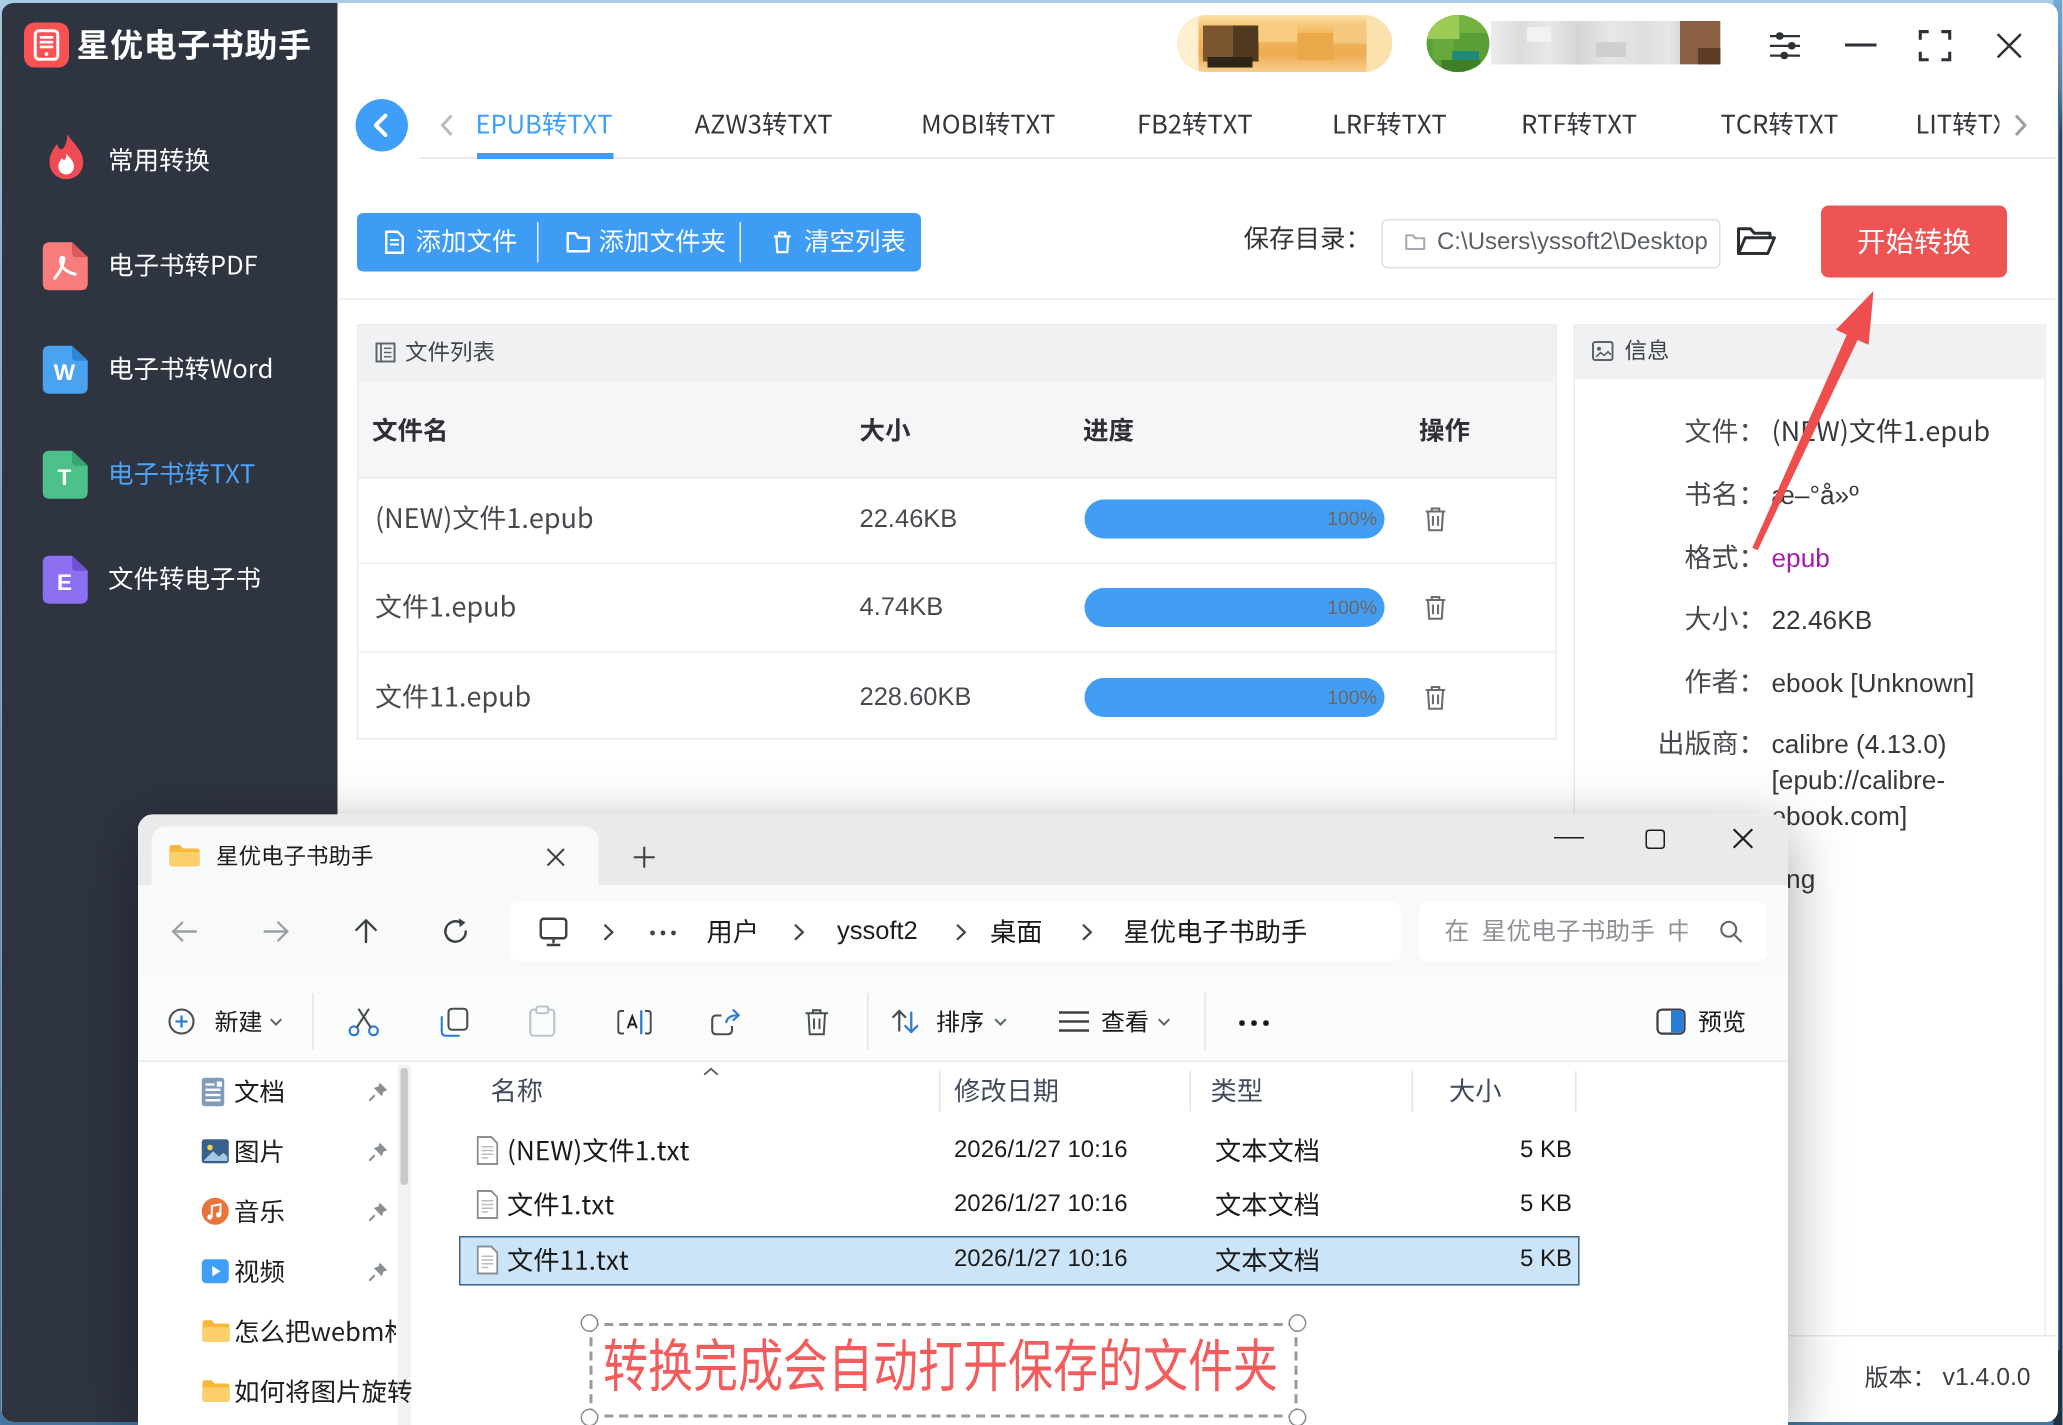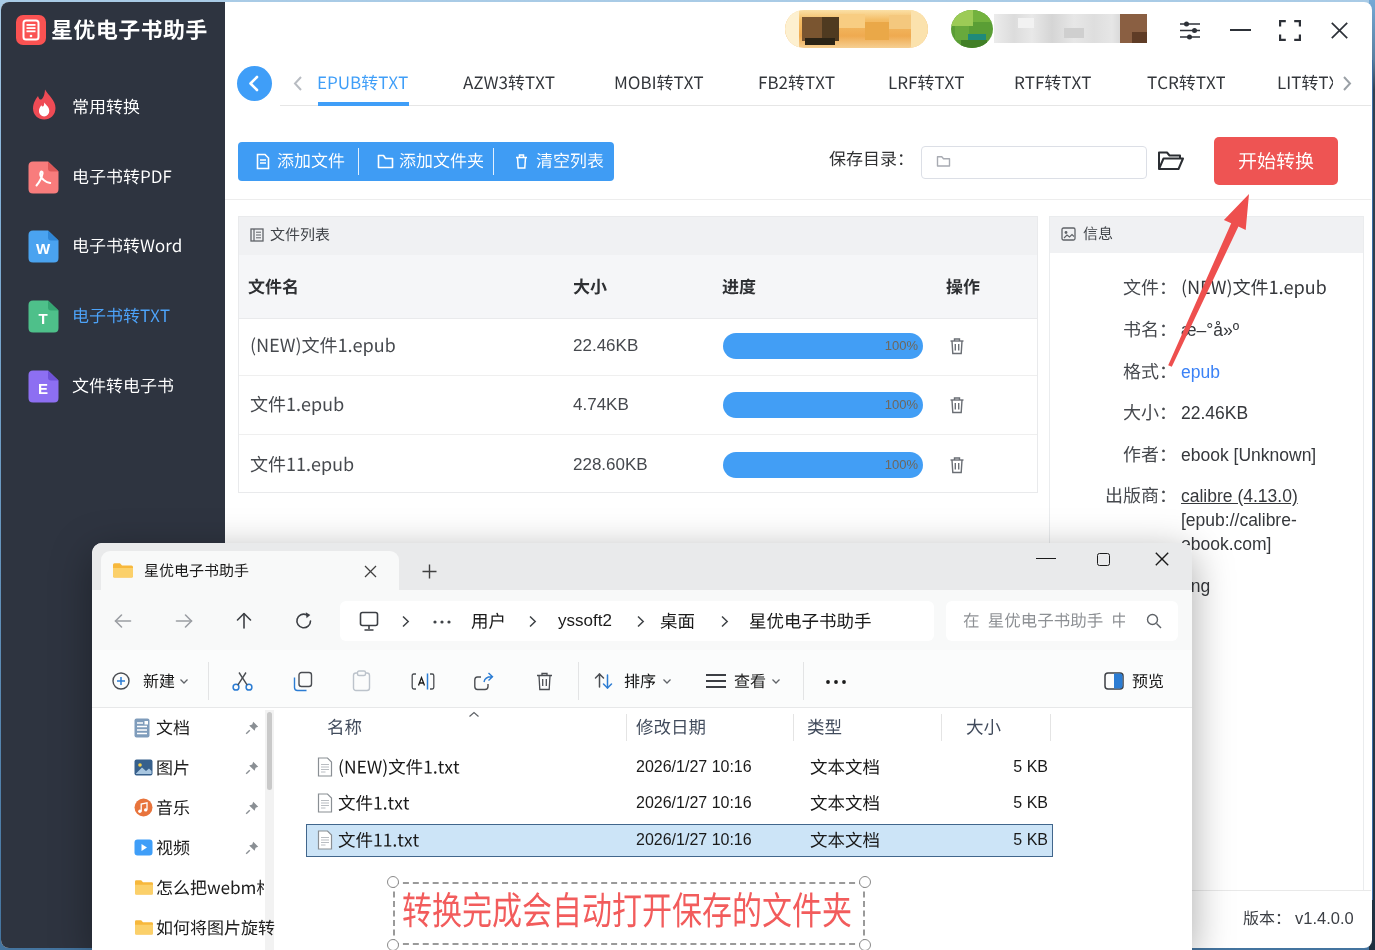--- a/index.html
+++ b/index.html
@@ -170,20 +170,21 @@
 <svg style="position:absolute;left:535.0px;top:148.0px;width:68.0px;height:22.9px;overflow:hidden;" viewBox="0 -17.0 68.0 22.9">
       <path fill="#fff" d="M7.0 -4.5H13.8V-3.6H7.0ZM5.4 -12.9H15.5V-12.0H5.4ZM5.8 -10.9H15.1V-10.0H5.8ZM4.8 -8.8H16.1V-7.8H4.8ZM7.0 -2.3H13.8V-1.3H7.0ZM6.1 -6.8H13.8V-5.8H7.3V1.3H6.1ZM13.5 -6.8H14.7V-0.1Q14.7 0.4 14.6 0.7Q14.4 1.0 14.1 1.1Q13.7 1.2 13.1 1.3Q12.5 1.3 11.6 1.3Q11.6 1.1 11.5 0.7Q11.4 0.4 11.2 0.2Q11.9 0.2 12.4 0.2Q13.0 0.2 13.2 0.2Q13.3 0.2 13.4 0.1Q13.5 0.1 13.5 -0.1ZM9.8 -14.3H11.0V-8.5H9.8ZM1.4 -13.1 2.1 -14.0Q2.6 -13.8 3.1 -13.5Q3.7 -13.2 4.1 -12.8Q4.6 -12.5 4.9 -12.3L4.1 -11.3Q3.8 -11.5 3.3 -11.9Q2.9 -12.2 2.4 -12.5Q1.9 -12.9 1.4 -13.1ZM0.6 -8.6 1.3 -9.5Q1.8 -9.3 2.4 -8.9Q2.9 -8.6 3.4 -8.3Q3.9 -8.0 4.2 -7.7L3.4 -6.7Q3.1 -7.0 2.6 -7.3Q2.2 -7.7 1.6 -8.0Q1.1 -8.3 0.6 -8.6ZM1.1 0.4Q1.5 -0.3 2.0 -1.2Q2.4 -2.2 2.9 -3.2Q3.4 -4.2 3.8 -5.2L4.8 -4.4Q4.4 -3.5 4.0 -2.5Q3.6 -1.6 3.1 -0.6Q2.7 0.3 2.3 1.1Z M24.8 -5.1H26.1V0.2H24.8ZM18.3 -12.2H32.7V-8.8H31.4V-11.0H19.6V-8.4H18.3ZM20.1 -5.8H31.0V-4.7H20.1ZM18.3 -0.4H32.8V0.8H18.3ZM26.6 -9.1 27.4 -10.0Q28.0 -9.7 28.7 -9.3Q29.5 -8.9 30.2 -8.5Q30.9 -8.1 31.5 -7.7Q32.2 -7.4 32.6 -7.1L31.8 -6.1Q31.3 -6.4 30.7 -6.8Q30.1 -7.1 29.4 -7.6Q28.7 -8.0 28.0 -8.4Q27.2 -8.8 26.6 -9.1ZM23.5 -10.0 24.4 -9.3Q23.7 -8.7 22.9 -8.0Q22.1 -7.4 21.1 -6.9Q20.2 -6.3 19.2 -5.9L18.4 -7.0Q20.0 -7.6 21.2 -8.4Q22.5 -9.2 23.5 -10.0ZM24.2 -14.0 25.5 -14.4Q25.8 -13.8 26.2 -13.1Q26.5 -12.4 26.7 -11.9L25.3 -11.5Q25.1 -12.0 24.8 -12.7Q24.5 -13.4 24.2 -14.0Z M35.0 -13.4H43.7V-12.1H35.0ZM38.0 -12.9 39.2 -12.6Q38.9 -11.1 38.4 -9.6Q37.9 -8.2 37.3 -6.9Q36.6 -5.7 35.9 -4.7Q35.8 -4.8 35.6 -5.0Q35.4 -5.1 35.2 -5.3Q35.0 -5.5 34.9 -5.5Q35.6 -6.4 36.2 -7.6Q36.8 -8.7 37.2 -10.1Q37.7 -11.4 38.0 -12.9ZM37.9 -9.6H42.2V-8.4H37.6ZM42.0 -9.6H42.2L42.4 -9.6L43.2 -9.4Q42.8 -6.4 41.8 -4.3Q40.8 -2.2 39.4 -0.8Q37.9 0.6 36.1 1.5Q36.0 1.3 35.9 1.1Q35.8 0.9 35.6 0.7Q35.5 0.5 35.3 0.4Q37.0 -0.3 38.4 -1.6Q39.7 -2.9 40.7 -4.8Q41.6 -6.8 42.0 -9.3ZM37.1 -5.1 37.8 -6.1Q38.3 -5.8 38.8 -5.4Q39.4 -5.0 39.9 -4.6Q40.4 -4.2 40.7 -3.9L39.9 -2.8Q39.6 -3.1 39.1 -3.5Q38.7 -4.0 38.1 -4.4Q37.6 -4.8 37.1 -5.1ZM44.9 -12.3H46.2V-2.8H44.9ZM48.4 -14.2H49.7V-0.3Q49.7 0.3 49.5 0.6Q49.4 0.9 49.0 1.1Q48.6 1.2 48.0 1.3Q47.4 1.3 46.4 1.3Q46.3 1.0 46.2 0.7Q46.1 0.3 45.9 0.1Q46.7 0.1 47.2 0.1Q47.8 0.1 48.0 0.1Q48.3 0.1 48.3 -0.0Q48.4 -0.1 48.4 -0.3Z M52.8 -12.8H66.3V-11.7H52.8ZM53.7 -10.2H65.6V-9.2H53.7ZM52.1 -7.6H66.9V-6.5H52.1ZM58.8 -14.3H60.1V-6.7H58.8ZM58.6 -7.4 59.6 -6.8Q59.0 -6.1 58.2 -5.4Q57.3 -4.7 56.4 -4.1Q55.4 -3.4 54.4 -2.9Q53.4 -2.4 52.5 -2.1Q52.4 -2.2 52.2 -2.4Q52.1 -2.6 51.9 -2.8Q51.8 -3.0 51.6 -3.1Q52.6 -3.4 53.5 -3.9Q54.5 -4.3 55.5 -4.9Q56.4 -5.4 57.2 -6.1Q58.0 -6.7 58.6 -7.4ZM60.4 -7.1Q61.0 -5.4 62.0 -4.1Q63.0 -2.7 64.3 -1.8Q65.7 -0.8 67.4 -0.3Q67.3 -0.2 67.1 0.0Q67.0 0.2 66.8 0.4Q66.7 0.6 66.6 0.8Q64.8 0.2 63.4 -0.9Q62.0 -1.9 61.0 -3.4Q59.9 -4.9 59.3 -6.8ZM65.4 -5.9 66.4 -5.1Q65.6 -4.4 64.6 -3.7Q63.5 -3.0 62.7 -2.5L61.8 -3.2Q62.4 -3.5 63.1 -4.0Q63.7 -4.5 64.3 -4.9Q64.9 -5.4 65.4 -5.9ZM55.3 1.3 55.2 0.2 55.8 -0.3 60.8 -1.8Q60.9 -1.5 60.9 -1.2Q61.0 -0.8 61.1 -0.6Q59.3 -0.1 58.2 0.3Q57.1 0.6 56.5 0.8Q56.0 1.0 55.7 1.1Q55.4 1.2 55.3 1.3ZM55.3 1.3Q55.3 1.2 55.2 1.0Q55.1 0.7 54.9 0.5Q54.8 0.3 54.7 0.2Q54.9 0.1 55.2 -0.2Q55.4 -0.4 55.4 -0.9V-4.6H56.7V0.2Q56.7 0.2 56.6 0.2Q56.4 0.3 56.2 0.4Q56.0 0.6 55.8 0.7Q55.6 0.9 55.4 1.1Q55.3 1.2 55.3 1.3Z"></path>
     </svg>
 <svg style="position:absolute;left:828.0px;top:146.0px;width:85.0px;height:22.9px;overflow:hidden;" viewBox="0 -17.0 85.0 22.9">
       <path fill="#303133" d="M10.2 -8.4H11.4V1.4H10.2ZM5.2 -5.9H16.2V-4.8H5.2ZM11.8 -5.5Q12.3 -4.5 13.1 -3.5Q13.9 -2.5 14.8 -1.7Q15.8 -0.9 16.7 -0.4Q16.5 -0.3 16.4 -0.1Q16.2 0.1 16.0 0.3Q15.9 0.5 15.8 0.6Q14.8 0.0 13.9 -0.9Q13.0 -1.8 12.2 -2.9Q11.4 -4.0 10.8 -5.1ZM9.9 -5.6 10.9 -5.2Q10.3 -4.0 9.5 -2.9Q8.6 -1.8 7.6 -0.9Q6.6 0.0 5.6 0.6Q5.5 0.4 5.3 0.3Q5.2 0.1 5.0 -0.1Q4.9 -0.3 4.7 -0.4Q5.7 -0.9 6.7 -1.7Q7.7 -2.5 8.5 -3.5Q9.3 -4.5 9.9 -5.6ZM7.7 -12.3V-9.2H14.0V-12.3ZM6.5 -13.5H15.3V-8.1H6.5ZM4.7 -14.2 5.9 -13.9Q5.3 -12.4 4.6 -11.0Q3.8 -9.6 2.9 -8.4Q2.0 -7.2 1.1 -6.2Q1.1 -6.4 0.9 -6.6Q0.8 -6.9 0.7 -7.1Q0.5 -7.3 0.4 -7.5Q1.2 -8.3 2.0 -9.4Q2.8 -10.5 3.5 -11.7Q4.2 -12.9 4.7 -14.2ZM2.9 -9.9 4.1 -11.1 4.2 -11.0V1.3H2.9Z M22.7 -4.5H33.3V-3.3H22.7ZM24.1 -8.9H31.1V-7.8H24.1ZM27.4 -5.9H28.7V-0.2Q28.7 0.4 28.6 0.7Q28.4 1.0 28.0 1.2Q27.6 1.3 26.8 1.3Q26.1 1.3 25.0 1.3Q25.0 1.1 24.9 0.7Q24.7 0.4 24.6 0.1Q25.2 0.1 25.7 0.2Q26.2 0.2 26.5 0.2Q26.9 0.2 27.1 0.1Q27.3 0.1 27.4 0.1Q27.4 -0.0 27.4 -0.2ZM30.8 -8.9H31.1L31.4 -9.0L32.2 -8.4Q31.7 -7.8 31.0 -7.2Q30.3 -6.6 29.6 -6.1Q28.8 -5.6 28.1 -5.2Q28.0 -5.4 27.8 -5.6Q27.6 -5.8 27.4 -5.9Q28.0 -6.3 28.7 -6.7Q29.3 -7.2 29.9 -7.7Q30.5 -8.2 30.8 -8.7ZM18.1 -12.1H33.0V-10.8H18.1ZM23.5 -14.3 24.9 -14.0Q24.3 -12.0 23.4 -10.1Q22.4 -8.2 21.2 -6.5Q19.9 -4.9 18.2 -3.7Q18.1 -3.8 18.0 -4.0Q17.9 -4.3 17.8 -4.5Q17.6 -4.7 17.5 -4.8Q18.7 -5.6 19.6 -6.7Q20.6 -7.8 21.3 -9.1Q22.1 -10.3 22.6 -11.6Q23.2 -13.0 23.5 -14.3ZM20.2 -7.3H21.5V1.3H20.2Z M37.6 -9.2H47.4V-8.0H37.6ZM37.6 -5.2H47.4V-4.0H37.6ZM37.6 -1.1H47.4V0.1H37.6ZM36.7 -13.2H48.2V1.3H46.9V-12.0H38.0V1.3H36.7Z M52.1 -7.8H67.0V-6.7H52.1ZM58.8 -7.3H60.1V-0.0Q60.1 0.5 60.0 0.8Q59.8 1.1 59.4 1.2Q59.0 1.3 58.4 1.4Q57.7 1.4 56.7 1.4Q56.6 1.1 56.5 0.8Q56.4 0.5 56.3 0.3Q56.8 0.3 57.2 0.3Q57.7 0.3 58.0 0.3Q58.4 0.3 58.5 0.3Q58.7 0.3 58.8 0.2Q58.8 0.1 58.8 -0.0ZM60.0 -6.5Q60.6 -5.1 61.6 -3.9Q62.7 -2.6 64.1 -1.8Q65.5 -0.9 67.2 -0.4Q67.1 -0.3 66.9 -0.1Q66.7 0.1 66.6 0.3Q66.5 0.5 66.4 0.7Q64.6 0.1 63.2 -0.9Q61.8 -1.8 60.7 -3.2Q59.6 -4.6 59.0 -6.2ZM64.8 -6.3 65.9 -5.5Q65.3 -5.0 64.6 -4.5Q64.0 -4.0 63.3 -3.5Q62.6 -3.1 62.1 -2.8L61.2 -3.5Q61.8 -3.8 62.4 -4.3Q63.1 -4.8 63.7 -5.3Q64.3 -5.8 64.8 -6.3ZM53.3 -5.4 54.1 -6.2Q54.7 -5.9 55.3 -5.5Q55.9 -5.1 56.4 -4.8Q56.9 -4.4 57.3 -4.0L56.4 -3.2Q56.1 -3.5 55.5 -3.9Q55.0 -4.3 54.4 -4.7Q53.8 -5.1 53.3 -5.4ZM52.2 -0.9Q53.0 -1.3 54.2 -1.7Q55.4 -2.2 56.7 -2.7Q58.0 -3.2 59.3 -3.8L59.5 -2.7Q58.4 -2.2 57.2 -1.7Q56.0 -1.1 54.9 -0.7Q53.8 -0.2 52.8 0.2ZM53.8 -10.6H64.0V-9.4H53.8ZM63.6 -13.3H63.7L64.0 -13.4L65.0 -13.3Q65.0 -12.4 64.9 -11.3Q64.9 -10.3 64.8 -9.2Q64.7 -8.1 64.6 -7.2L63.3 -7.2Q63.4 -8.0 63.4 -8.8Q63.5 -9.6 63.5 -10.4Q63.5 -11.2 63.6 -11.9Q63.6 -12.7 63.6 -13.2ZM53.3 -13.3H64.0V-12.1H53.3Z M72.2 -8.3Q71.7 -8.3 71.4 -8.6Q71.0 -9.0 71.0 -9.5Q71.0 -10.1 71.4 -10.5Q71.7 -10.8 72.2 -10.8Q72.8 -10.8 73.1 -10.5Q73.5 -10.1 73.5 -9.5Q73.5 -9.0 73.1 -8.6Q72.8 -8.3 72.2 -8.3ZM72.2 0.1Q71.7 0.1 71.4 -0.3Q71.0 -0.6 71.0 -1.2Q71.0 -1.8 71.4 -2.1Q71.7 -2.5 72.2 -2.5Q72.8 -2.5 73.1 -2.1Q73.5 -1.8 73.5 -1.2Q73.5 -0.6 73.1 -0.3Q72.8 0.1 72.2 0.1Z"></path>
     </svg>
 <div class="abs" style="left:920px;top:144px;width:224px;height:31px;background:#fff;border:1px solid #dcdfe6;border-radius:4px;"></div>
 <svg class="abs" style="left:935px;top:153px" width="15" height="13" viewBox="0 0 15 13">
       <path d="M1.5 2.5 V11 H13.5 V3.8 H7.5 L5.8 1.8 H1.5 Z" fill="none" stroke="#a8abb2" stroke-width="1.4" stroke-linejoin="round"></path>
     </svg>
+<div class="abs" style="left:957px;top:144px;width:180px;height:31px;overflow:hidden;font-size:16px;color:#5a5e66;line-height:31px;white-space:nowrap;">C:\Users\yssoft2\Desktop</div>
 <svg class="abs" style="left:1156px;top:147px" width="27" height="24" viewBox="0 0 27 24">
       <path d="M2 20 V3.5 H10 L12.5 6.5 H23 V9.5" fill="none" stroke="#2b2e33" stroke-width="2" stroke-linejoin="round"></path>
       <path d="M2 20 L6.5 9.5 H26 L21.5 20 Z" fill="none" stroke="#2b2e33" stroke-width="2" stroke-linejoin="round"></path>
     </svg>
 <div class="abs" style="left:1213px;top:135px;width:124px;height:48px;background:#ee5453;border-radius:5px;"></div>
 <svg style="position:absolute;left:1237.0px;top:146.7px;width:76.0px;height:25.6px;overflow:hidden;" viewBox="0 -19.0 76.0 25.6">
       <path fill="#fff" d="M1.7 -14.7H17.4V-13.4H1.7ZM1.0 -7.9H18.0V-6.6H1.0ZM12.3 -14.0H13.8V1.5H12.3ZM5.6 -14.0H7.0V-8.8Q7.0 -7.4 6.9 -6.0Q6.7 -4.6 6.2 -3.2Q5.7 -1.9 4.8 -0.7Q3.8 0.6 2.2 1.6Q2.0 1.4 1.8 1.2Q1.6 1.0 1.4 0.8Q1.2 0.6 1.0 0.5Q2.6 -0.4 3.5 -1.5Q4.4 -2.6 4.8 -3.8Q5.3 -5.0 5.4 -6.3Q5.6 -7.5 5.6 -8.8Z M28.7 -0.6H35.5V0.7H28.7ZM27.8 -6.2H36.2V1.5H34.8V-4.9H29.1V1.5H27.8ZM33.1 -12.7 34.2 -13.2Q34.8 -12.4 35.5 -11.4Q36.1 -10.5 36.6 -9.5Q37.1 -8.6 37.4 -7.9L36.2 -7.2Q35.9 -8.0 35.4 -8.9Q34.9 -9.9 34.3 -10.9Q33.7 -11.8 33.1 -12.7ZM27.2 -7.7Q27.1 -7.9 27.0 -8.1Q27.0 -8.4 26.9 -8.7Q26.8 -8.9 26.7 -9.1Q26.9 -9.2 27.2 -9.5Q27.5 -9.8 27.9 -10.3Q28.1 -10.6 28.4 -11.2Q28.8 -11.7 29.2 -12.5Q29.7 -13.3 30.1 -14.2Q30.6 -15.1 30.9 -16.0L32.4 -15.6Q31.8 -14.3 31.1 -13.0Q30.4 -11.7 29.7 -10.6Q28.9 -9.5 28.2 -8.5V-8.5Q28.2 -8.5 28.0 -8.4Q27.9 -8.4 27.7 -8.2Q27.5 -8.1 27.3 -8.0Q27.2 -7.9 27.2 -7.7ZM27.2 -7.7 27.1 -8.9 28.0 -9.4 36.1 -9.9Q36.1 -9.6 36.2 -9.2Q36.3 -8.9 36.3 -8.6Q34.0 -8.5 32.5 -8.3Q30.9 -8.2 29.9 -8.1Q28.9 -8.0 28.4 -8.0Q27.9 -7.9 27.6 -7.9Q27.3 -7.8 27.2 -7.7ZM20.2 -5.5Q20.5 -6.5 20.9 -7.8Q21.2 -9.0 21.5 -10.4Q21.8 -11.9 22.0 -13.3Q22.2 -14.7 22.4 -15.9L23.7 -15.8Q23.6 -14.5 23.3 -13.1Q23.0 -11.6 22.7 -10.2Q22.4 -8.8 22.1 -7.4Q21.8 -6.1 21.5 -5.1ZM19.8 -12.1H25.5V-10.7H19.8ZM25.1 -12.1H25.3L25.6 -12.1L26.4 -12.0Q26.1 -8.3 25.4 -5.7Q24.7 -3.0 23.5 -1.3Q22.3 0.4 20.6 1.5Q20.5 1.2 20.2 0.9Q20.0 0.5 19.8 0.4Q21.3 -0.5 22.4 -2.1Q23.5 -3.7 24.2 -6.1Q24.9 -8.5 25.1 -11.8ZM20.2 -5.5 21.0 -6.6Q21.8 -6.0 22.7 -5.4Q23.5 -4.8 24.3 -4.1Q25.1 -3.4 25.7 -2.8Q26.4 -2.1 26.8 -1.5L25.9 -0.4Q25.5 -1.0 24.9 -1.6Q24.2 -2.3 23.5 -3.0Q22.7 -3.7 21.9 -4.4Q21.0 -5.0 20.2 -5.5Z M38.9 -13.7H45.9V-12.4H38.9ZM42.6 -10.8H44.0V1.4H42.6ZM38.8 -3.2Q39.7 -3.3 41.0 -3.5Q42.2 -3.7 43.7 -4.0Q45.1 -4.2 46.5 -4.5L46.6 -3.2Q44.6 -2.9 42.6 -2.5Q40.6 -2.1 39.1 -1.8ZM39.5 -6.3Q39.5 -6.4 39.4 -6.7Q39.4 -6.9 39.3 -7.1Q39.2 -7.4 39.1 -7.6Q39.3 -7.6 39.6 -8.0Q39.8 -8.5 40.0 -9.1Q40.2 -9.4 40.4 -10.1Q40.7 -10.8 40.9 -11.7Q41.2 -12.7 41.5 -13.8Q41.8 -14.9 41.9 -16.0L43.3 -15.7Q43.0 -14.1 42.5 -12.6Q42.0 -11.0 41.5 -9.6Q40.9 -8.2 40.4 -7.1V-7.1Q40.4 -7.1 40.3 -7.0Q40.1 -6.9 40.0 -6.8Q39.8 -6.7 39.7 -6.5Q39.5 -6.4 39.5 -6.3ZM39.5 -6.3V-7.5L40.3 -7.9H45.9V-6.6H40.9Q40.4 -6.6 40.0 -6.5Q39.7 -6.4 39.5 -6.3ZM48.7 -6.6H54.4V-5.3H48.7ZM54.0 -6.6H54.3L54.5 -6.7L55.5 -6.2Q55.0 -5.4 54.3 -4.5Q53.7 -3.6 52.9 -2.6Q52.2 -1.7 51.6 -0.9L50.3 -1.4Q51.0 -2.2 51.7 -3.2Q52.4 -4.1 53.0 -5.0Q53.6 -5.9 54.0 -6.5ZM48.1 -2.5 49.0 -3.4Q50.0 -2.8 51.0 -2.2Q52.0 -1.5 52.9 -0.8Q53.8 -0.1 54.3 0.4L53.4 1.5Q52.8 1.0 52.0 0.3Q51.1 -0.5 50.1 -1.2Q49.1 -1.9 48.1 -2.5ZM50.8 -16.0 52.2 -15.8Q51.9 -14.5 51.5 -13.1Q51.2 -11.7 50.8 -10.2Q50.4 -8.8 50.0 -7.5Q49.6 -6.2 49.3 -5.3H47.7Q48.1 -6.3 48.5 -7.6Q48.9 -8.9 49.4 -10.4Q49.8 -11.8 50.2 -13.3Q50.5 -14.7 50.8 -16.0ZM46.8 -13.7H55.5V-12.4H46.8ZM46.1 -10.2H56.2V-8.8H46.1Z M57.7 -5.9Q58.8 -6.1 60.3 -6.6Q61.8 -7.1 63.3 -7.6L63.5 -6.3Q62.1 -5.8 60.7 -5.3Q59.2 -4.8 58.1 -4.5ZM57.9 -12.1H63.3V-10.8H57.9ZM60.1 -15.9H61.5V-0.2Q61.5 0.3 61.4 0.7Q61.2 1.0 60.9 1.2Q60.6 1.4 60.0 1.4Q59.5 1.5 58.7 1.5Q58.6 1.2 58.5 0.8Q58.4 0.4 58.2 0.1Q58.8 0.1 59.2 0.1Q59.7 0.1 59.8 0.1Q60.1 0.1 60.1 -0.2ZM66.7 -14.3H72.1V-13.1H66.7ZM67.2 -16.0 68.7 -15.7Q68.0 -14.3 66.9 -12.7Q65.9 -11.2 64.4 -9.9Q64.3 -10.0 64.1 -10.2Q63.9 -10.4 63.7 -10.6Q63.6 -10.8 63.4 -10.9Q64.3 -11.6 65.1 -12.5Q65.8 -13.4 66.3 -14.3Q66.9 -15.2 67.2 -16.0ZM71.7 -14.3H72.0L72.3 -14.4L73.2 -13.7Q72.8 -13.1 72.3 -12.4Q71.8 -11.8 71.3 -11.2Q70.7 -10.6 70.2 -10.1Q70.0 -10.3 69.7 -10.5Q69.4 -10.6 69.2 -10.8Q69.7 -11.2 70.2 -11.8Q70.6 -12.3 71.0 -12.9Q71.5 -13.5 71.7 -14.0ZM63.3 -5.5H75.0V-4.3H63.3ZM64.7 -11.2H73.7V-5.0H72.3V-10.0H66.1V-5.0H64.7ZM69.8 -4.7Q70.3 -3.6 71.2 -2.6Q72.0 -1.6 73.1 -0.9Q74.2 -0.1 75.4 0.3Q75.2 0.5 74.9 0.9Q74.6 1.2 74.5 1.5Q73.2 0.9 72.1 0.1Q71.0 -0.8 70.1 -1.9Q69.2 -3.1 68.6 -4.4ZM68.6 -10.3H70.0V-8.0Q70.0 -7.2 69.9 -6.2Q69.8 -5.3 69.4 -4.3Q69.0 -3.3 68.3 -2.3Q67.6 -1.3 66.3 -0.3Q65.1 0.7 63.3 1.5Q63.1 1.3 62.8 1.0Q62.5 0.7 62.3 0.5Q64.1 -0.3 65.3 -1.1Q66.4 -2.0 67.1 -2.9Q67.8 -3.8 68.1 -4.7Q68.4 -5.6 68.5 -6.5Q68.6 -7.3 68.6 -8.0Z"></path>
     </svg>
 <div class="abs" style="left:224px;top:197px;width:1146px;height:1px;background:#ededed;"></div>
 <div class="abs" style="left:237px;top:214px;width:800px;height:277px;border:1px solid #e9eaec;box-sizing:border-box;background:#fff;"></div>
@@ -283,24 +284,24 @@
 <svg style="position:absolute;left:1122.0px;top:441.4px;width:54.0px;height:24.3px;overflow:hidden;" viewBox="0 -18.0 54.0 24.3">
       <path fill="#46494e" d="M8.8 -12.1H17.3V-10.8H8.1ZM11.0 -8.2H16.9V-7.0H11.0ZM11.0 -4.2H17.1V-3.0H11.0ZM10.3 -11.7H11.7V1.4H10.3ZM9.5 -14.9 10.8 -14.6Q10.3 -13.1 9.6 -11.8Q8.9 -10.4 8.1 -9.2Q7.4 -8.0 6.5 -7.0Q6.4 -7.2 6.2 -7.3Q6.0 -7.5 5.8 -7.7Q5.6 -7.9 5.5 -8.0Q6.3 -8.8 7.0 -9.9Q7.8 -11.0 8.4 -12.3Q9.0 -13.6 9.5 -14.9ZM5.1 -15.1 6.4 -14.7Q5.8 -13.1 5.1 -11.6Q4.3 -10.1 3.3 -8.8Q2.4 -7.5 1.4 -6.5Q1.4 -6.7 1.2 -6.9Q1.1 -7.2 0.9 -7.5Q0.8 -7.7 0.6 -7.9Q1.5 -8.8 2.4 -9.9Q3.2 -11.0 3.9 -12.4Q4.6 -13.7 5.1 -15.1ZM3.2 -10.4 4.6 -11.8 4.6 -11.7V1.4H3.2Z M19.0 -9.3H35.0V-8.1H19.0ZM20.6 -12.9H31.0V-11.7H20.6ZM23.5 -3.3H32.0V-2.2H23.5ZM23.5 -0.3H32.0V0.9H23.5ZM25.2 -15.1H26.5V-8.7H25.2ZM33.1 -14.5 34.2 -13.9Q32.4 -11.5 30.1 -9.6Q27.7 -7.6 25.0 -6.0Q22.3 -4.5 19.4 -3.4Q19.4 -3.6 19.2 -3.8Q19.0 -4.0 18.9 -4.2Q18.7 -4.4 18.6 -4.5Q21.5 -5.5 24.2 -7.0Q26.9 -8.5 29.1 -10.4Q31.4 -12.3 33.1 -14.5ZM22.7 -6.2H32.8V1.4H31.4V-5.1H24.1V1.4H22.7Z M40.5 -8.7Q40.0 -8.7 39.5 -9.1Q39.1 -9.5 39.1 -10.1Q39.1 -10.7 39.5 -11.1Q40.0 -11.4 40.5 -11.4Q41.0 -11.4 41.5 -11.1Q41.9 -10.7 41.9 -10.1Q41.9 -9.5 41.5 -9.1Q41.0 -8.7 40.5 -8.7ZM40.5 0.1Q40.0 0.1 39.5 -0.3Q39.1 -0.7 39.1 -1.3Q39.1 -1.9 39.5 -2.3Q40.0 -2.6 40.5 -2.6Q41.0 -2.6 41.5 -2.3Q41.9 -1.9 41.9 -1.3Q41.9 -0.7 41.5 -0.3Q41.0 0.1 40.5 0.1Z"></path>
     </svg>
 <svg style="position:absolute;left:1104.0px;top:482.4px;width:72.0px;height:24.3px;overflow:hidden;" viewBox="0 -18.0 72.0 24.3">
       <path fill="#46494e" d="M8.2 -15.1H9.7V-0.3H8.2ZM14.6 -6.1H16.1V1.4H14.6ZM2.7 -13.5H4.1V-8.6H13.9V-13.5H15.4V-7.3H2.7ZM1.9 -6.1H3.4V-1.0H15.4V0.4H1.9Z M20.4 -10.1H25.9V-8.9H20.4ZM27.4 -9.9H33.9V-8.6H27.4ZM23.1 -15.2H24.3V-9.4H23.1ZM20.5 -6.3H24.8V1.4H23.6V-5.1H20.5ZM19.9 -14.8H21.1V-7.6Q21.1 -6.4 21.1 -5.2Q21.0 -4.0 20.9 -2.8Q20.7 -1.6 20.4 -0.5Q20.1 0.6 19.5 1.5Q19.4 1.4 19.2 1.2Q19.1 1.1 18.9 0.9Q18.7 0.8 18.5 0.7Q19.0 -0.2 19.3 -1.2Q19.5 -2.2 19.7 -3.3Q19.8 -4.4 19.8 -5.5Q19.9 -6.6 19.9 -7.6ZM33.5 -9.9H33.7L34.0 -9.9L34.8 -9.7Q34.4 -6.8 33.4 -4.6Q32.5 -2.4 31.1 -0.9Q29.8 0.6 28.1 1.5Q28.0 1.3 27.8 1.1Q27.7 0.9 27.6 0.7Q27.4 0.5 27.3 0.4Q28.8 -0.3 30.1 -1.7Q31.4 -3.1 32.3 -5.1Q33.1 -7.1 33.5 -9.6ZM29.3 -9.1Q29.8 -6.9 30.6 -5.0Q31.3 -3.2 32.5 -1.8Q33.7 -0.4 35.3 0.4Q35.2 0.5 35.0 0.7Q34.8 0.9 34.7 1.1Q34.5 1.3 34.4 1.5Q32.7 0.6 31.5 -0.9Q30.3 -2.5 29.6 -4.5Q28.8 -6.5 28.3 -8.8ZM34.2 -15.0 35.1 -13.8Q34.0 -13.6 32.6 -13.4Q31.3 -13.1 29.8 -13.0Q28.4 -12.8 27.1 -12.8Q27.0 -13.0 26.9 -13.3Q26.8 -13.7 26.7 -13.9Q28.0 -14.0 29.4 -14.2Q30.8 -14.3 32.1 -14.5Q33.3 -14.7 34.2 -15.0ZM26.7 -13.9H28.0V-7.7Q28.0 -6.6 27.9 -5.3Q27.9 -4.1 27.7 -2.9Q27.5 -1.7 27.2 -0.6Q26.8 0.6 26.2 1.5Q26.1 1.4 25.9 1.3Q25.7 1.1 25.5 1.0Q25.3 0.8 25.2 0.8Q25.7 -0.1 26.0 -1.2Q26.3 -2.2 26.4 -3.4Q26.6 -4.5 26.7 -5.6Q26.7 -6.7 26.7 -7.7Z M38.1 -9.4H51.4V-8.3H39.4V1.4H38.1ZM50.7 -9.4H51.9V-0.1Q51.9 0.5 51.8 0.7Q51.6 1.0 51.2 1.2Q50.8 1.3 50.1 1.3Q49.4 1.3 48.2 1.3Q48.2 1.1 48.1 0.8Q48.0 0.5 47.8 0.3Q48.4 0.3 48.9 0.3Q49.4 0.3 49.8 0.3Q50.1 0.3 50.3 0.3Q50.5 0.3 50.6 0.2Q50.7 0.1 50.7 -0.1ZM42.3 -5.0H48.3V-0.9H42.3V-1.9H47.1V-4.0H42.3ZM41.7 -5.0H42.8V-0.0H41.7ZM37.1 -13.2H52.9V-12.0H37.1ZM40.9 -11.6 42.1 -12.0Q42.4 -11.5 42.8 -10.9Q43.1 -10.4 43.3 -10.0L42.0 -9.5Q41.9 -9.9 41.5 -10.5Q41.2 -11.1 40.9 -11.6ZM47.9 -11.9 49.3 -11.5Q48.9 -10.8 48.4 -10.1Q47.9 -9.3 47.4 -8.8L46.3 -9.1Q46.6 -9.5 46.9 -10.0Q47.2 -10.5 47.4 -11.0Q47.7 -11.5 47.9 -11.9ZM43.9 -14.8 45.2 -15.2Q45.5 -14.6 45.8 -14.0Q46.1 -13.3 46.2 -12.9L44.9 -12.5Q44.7 -12.9 44.5 -13.6Q44.2 -14.3 43.9 -14.8ZM46.1 -7.3 46.9 -8.1Q47.4 -7.7 48.1 -7.2Q48.8 -6.7 49.4 -6.3Q50.0 -5.8 50.4 -5.4L49.6 -4.5Q49.2 -4.9 48.6 -5.4Q48.0 -5.8 47.3 -6.4Q46.7 -6.9 46.1 -7.3ZM43.1 -8.0 44.1 -7.5Q43.6 -7.0 43.0 -6.4Q42.4 -5.8 41.8 -5.3Q41.2 -4.8 40.6 -4.4Q40.5 -4.5 40.4 -4.7Q40.3 -4.9 40.2 -5.1Q40.1 -5.4 40.0 -5.5Q40.8 -6.0 41.6 -6.6Q42.5 -7.3 43.1 -8.0Z M58.5 -8.7Q58.0 -8.7 57.5 -9.1Q57.1 -9.5 57.1 -10.1Q57.1 -10.7 57.5 -11.1Q58.0 -11.4 58.5 -11.4Q59.0 -11.4 59.5 -11.1Q59.9 -10.7 59.9 -10.1Q59.9 -9.5 59.5 -9.1Q59.0 -8.7 58.5 -8.7ZM58.5 0.1Q58.0 0.1 57.5 -0.3Q57.1 -0.7 57.1 -1.3Q57.1 -1.9 57.5 -2.3Q58.0 -2.6 58.5 -2.6Q59.0 -2.6 59.5 -2.3Q59.9 -1.9 59.9 -1.3Q59.9 -0.7 59.5 -0.3Q59.0 0.1 58.5 0.1Z"></path>
     </svg>
 <svg style="position:absolute;left:1180.0px;top:274.4px;width:145.8px;height:24.3px;overflow:hidden;" viewBox="0 -18.0 145.8 24.3">
       <path fill="#36383c" d="M4.3 3.5Q3.1 1.5 2.4 -0.7Q1.7 -2.9 1.7 -5.6Q1.7 -8.2 2.4 -10.5Q3.1 -12.7 4.3 -14.7L5.3 -14.3Q4.2 -12.3 3.6 -10.1Q3.0 -7.9 3.0 -5.6Q3.0 -3.3 3.6 -1.1Q4.2 1.1 5.3 3.1Z M7.9 0.0V-13.2H9.6L14.4 -4.9L15.8 -2.2H15.9Q15.8 -3.2 15.8 -4.2Q15.7 -5.3 15.7 -6.3V-13.2H17.3V0.0H15.6L10.8 -8.3L9.3 -11.0H9.3Q9.3 -10.0 9.4 -9.0Q9.5 -8.0 9.5 -6.9V0.0Z M20.9 0.0V-13.2H28.5V-11.8H22.6V-7.7H27.6V-6.2H22.6V-1.4H28.7V0.0Z M33.0 0.0 30.2 -13.2H31.9L33.3 -6.0Q33.5 -5.0 33.7 -3.9Q33.9 -2.8 34.1 -1.7H34.1Q34.4 -2.8 34.6 -3.9Q34.8 -5.0 35.1 -6.0L36.9 -13.2H38.4L40.2 -6.0Q40.5 -5.0 40.7 -3.9Q41.0 -2.8 41.2 -1.7H41.3Q41.5 -2.8 41.7 -3.9Q41.8 -5.0 42.0 -6.0L43.4 -13.2H45.0L42.3 0.0H40.3L38.3 -8.0Q38.1 -8.7 38.0 -9.5Q37.8 -10.2 37.6 -11.0H37.6Q37.4 -10.2 37.2 -9.5Q37.1 -8.7 36.9 -8.0L34.9 0.0Z M47.3 3.5 46.3 3.1Q47.4 1.1 48.0 -1.1Q48.6 -3.3 48.6 -5.6Q48.6 -7.9 48.0 -10.1Q47.4 -12.3 46.3 -14.3L47.3 -14.7Q48.5 -12.7 49.2 -10.5Q49.9 -8.2 49.9 -5.6Q49.9 -2.9 49.2 -0.7Q48.5 1.5 47.3 3.5Z M64.6 -11.3 66.0 -10.9Q64.9 -7.7 63.1 -5.3Q61.3 -2.9 58.8 -1.3Q56.4 0.3 53.1 1.4Q53.0 1.2 52.9 1.0Q52.7 0.8 52.5 0.5Q52.4 0.3 52.2 0.1Q55.5 -0.8 57.9 -2.3Q60.3 -3.8 61.9 -6.0Q63.6 -8.3 64.6 -11.3ZM56.4 -11.3Q57.5 -8.5 59.2 -6.2Q61.0 -3.9 63.4 -2.3Q65.9 -0.7 69.0 0.1Q68.9 0.2 68.7 0.4Q68.5 0.7 68.3 0.9Q68.2 1.1 68.1 1.3Q64.8 0.4 62.4 -1.3Q59.9 -3.0 58.1 -5.4Q56.4 -7.8 55.2 -10.9ZM52.5 -11.9H68.8V-10.6H52.5ZM59.2 -14.8 60.6 -15.2Q61.0 -14.6 61.4 -13.8Q61.8 -13.0 62.0 -12.5L60.5 -12.0Q60.4 -12.5 60.0 -13.4Q59.6 -14.2 59.2 -14.8Z M80.5 -14.9H81.8V1.4H80.5ZM77.4 -14.2 78.7 -14.0Q78.4 -12.7 78.1 -11.5Q77.7 -10.3 77.3 -9.2Q76.8 -8.2 76.3 -7.4Q76.2 -7.5 76.0 -7.6Q75.8 -7.7 75.5 -7.8Q75.3 -8.0 75.1 -8.0Q75.7 -8.8 76.1 -9.8Q76.5 -10.8 76.8 -11.9Q77.2 -13.0 77.4 -14.2ZM77.5 -11.4H85.9V-10.1H77.2ZM75.3 -6.1H86.7V-4.8H75.3ZM74.4 -15.1 75.7 -14.7Q75.1 -13.1 74.4 -11.7Q73.6 -10.2 72.8 -8.9Q71.9 -7.6 70.9 -6.5Q70.9 -6.7 70.7 -6.9Q70.6 -7.2 70.4 -7.5Q70.3 -7.7 70.2 -7.9Q71.0 -8.8 71.8 -9.9Q72.6 -11.1 73.3 -12.4Q73.9 -13.7 74.4 -15.1ZM72.6 -10.4 73.9 -11.7 73.9 -11.7V1.4H72.6Z M89.2 0.0V-1.4H92.1V-11.2H89.8V-12.3Q90.6 -12.4 91.3 -12.7Q92.0 -12.9 92.5 -13.2H93.8V-1.4H96.4V0.0Z M100.1 0.2Q99.6 0.2 99.2 -0.1Q98.9 -0.5 98.9 -1.0Q98.9 -1.6 99.2 -1.9Q99.6 -2.3 100.1 -2.3Q100.6 -2.3 100.9 -1.9Q101.3 -1.6 101.3 -1.0Q101.3 -0.5 100.9 -0.1Q100.6 0.2 100.1 0.2Z M108.2 0.2Q106.9 0.2 105.8 -0.4Q104.8 -1.0 104.1 -2.1Q103.5 -3.3 103.5 -4.9Q103.5 -6.1 103.9 -7.0Q104.2 -8.0 104.9 -8.6Q105.5 -9.3 106.3 -9.7Q107.1 -10.0 107.9 -10.0Q109.1 -10.0 110.0 -9.5Q110.9 -8.9 111.3 -7.9Q111.8 -6.8 111.8 -5.4Q111.8 -5.2 111.8 -4.9Q111.8 -4.7 111.7 -4.5H105.1Q105.2 -3.5 105.6 -2.7Q106.0 -1.9 106.7 -1.5Q107.4 -1.1 108.4 -1.1Q109.1 -1.1 109.7 -1.3Q110.3 -1.5 110.8 -1.9L111.4 -0.8Q110.8 -0.3 110.0 -0.1Q109.2 0.2 108.2 0.2ZM105.1 -5.7H110.4Q110.4 -7.1 109.7 -7.9Q109.1 -8.7 107.9 -8.7Q107.2 -8.7 106.6 -8.4Q106.0 -8.0 105.6 -7.3Q105.2 -6.7 105.1 -5.7Z M114.2 4.1V-9.8H115.6L115.7 -8.6H115.8Q116.4 -9.2 117.2 -9.6Q118.0 -10.0 118.9 -10.0Q120.1 -10.0 121.0 -9.4Q121.9 -8.8 122.3 -7.7Q122.8 -6.6 122.8 -5.0Q122.8 -3.4 122.2 -2.2Q121.6 -1.0 120.6 -0.4Q119.6 0.2 118.5 0.2Q117.9 0.2 117.2 -0.1Q116.5 -0.4 115.8 -0.9L115.9 0.8V4.1ZM118.2 -1.1Q119.1 -1.1 119.7 -1.6Q120.3 -2.1 120.7 -2.9Q121.1 -3.8 121.1 -5.0Q121.1 -6.1 120.8 -6.9Q120.5 -7.7 120.0 -8.2Q119.4 -8.6 118.5 -8.6Q117.9 -8.6 117.2 -8.3Q116.6 -8.0 115.9 -7.3V-2.2Q116.5 -1.6 117.1 -1.4Q117.8 -1.1 118.2 -1.1Z M128.2 0.2Q126.7 0.2 126.0 -0.7Q125.2 -1.7 125.2 -3.6V-9.8H126.9V-3.8Q126.9 -2.4 127.3 -1.8Q127.7 -1.2 128.7 -1.2Q129.5 -1.2 130.1 -1.6Q130.7 -2.0 131.4 -2.8V-9.8H133.0V0.0H131.6L131.5 -1.5H131.5Q130.8 -0.7 130.0 -0.2Q129.2 0.2 128.2 0.2Z M140.6 0.2Q139.9 0.2 139.2 -0.1Q138.5 -0.4 137.8 -1.0H137.8L137.6 0.0H136.3V-14.3H137.9V-10.4L137.9 -8.6Q138.5 -9.2 139.3 -9.6Q140.1 -10.0 140.9 -10.0Q142.2 -10.0 143.1 -9.4Q144.0 -8.8 144.4 -7.7Q144.8 -6.6 144.8 -5.0Q144.8 -3.4 144.2 -2.2Q143.6 -1.0 142.7 -0.4Q141.7 0.2 140.6 0.2ZM140.3 -1.1Q141.1 -1.1 141.8 -1.6Q142.4 -2.1 142.8 -2.9Q143.1 -3.8 143.1 -5.0Q143.1 -6.1 142.9 -6.9Q142.6 -7.7 142.1 -8.2Q141.5 -8.6 140.6 -8.6Q139.9 -8.6 139.3 -8.3Q138.6 -8.0 137.9 -7.3V-2.2Q138.6 -1.6 139.2 -1.4Q139.9 -1.1 140.3 -1.1Z"></path>
     </svg>
 <div class="abs" style="left:1180px;top:317px;font-size:17.5px;color:#36383c;line-height:22px;white-space:nowrap;">æ–°å»º</div>
-<div class="abs" style="left:1180px;top:359px;font-size:17.5px;color:#3b82f6;line-height:22px;white-space:nowrap;">epub</div>
+<div class="abs" style="left:1180px;top:359px;font-size:17.5px;color:#a21caf;line-height:22px;white-space:nowrap;">epub</div>
 <div class="abs" style="left:1180px;top:400px;font-size:17.5px;color:#36383c;line-height:22px;white-space:nowrap;">22.46KB</div>
 <div class="abs" style="left:1180px;top:442px;font-size:17.5px;color:#36383c;line-height:22px;white-space:nowrap;">ebook [Unknown]</div>
-<div class="abs" style="left:1180px;top:483px;font-size:17.5px;color:#36383c;line-height:22px;white-space:nowrap;text-decoration:underline;">calibre (4.13.0)</div>
+<div class="abs" style="left:1180px;top:483px;font-size:17.5px;color:#36383c;line-height:22px;white-space:nowrap;">calibre (4.13.0)</div>
 <div class="abs" style="left:1180px;top:507px;font-size:17.5px;color:#36383c;line-height:22px;white-space:nowrap;">[epub://calibre-</div>
 <div class="abs" style="left:1180px;top:531px;font-size:17.5px;color:#36383c;line-height:22px;white-space:nowrap;">ebook.com]</div>
 <div class="abs" style="left:1180px;top:573px;font-size:17.5px;color:#36383c;line-height:22px;">eng</div>
 <div class="abs" style="left:224px;top:888px;width:1146px;height:1px;background:#e9e9e9;"></div>
 <svg style="position:absolute;left:1242.0px;top:905.7px;width:48.0px;height:21.6px;overflow:hidden;" viewBox="0 -16.0 48.0 21.6">
       <path fill="#3b3e44" d="M2.1 -9.0H7.0V-7.9H2.1ZM8.4 -8.8H14.1V-7.7H8.4ZM4.5 -13.5H5.6V-8.4H4.5ZM2.2 -5.6H6.1V1.3H4.9V-4.5H2.2ZM1.7 -13.1H2.8V-6.8Q2.8 -5.7 2.7 -4.6Q2.7 -3.6 2.5 -2.5Q2.4 -1.4 2.1 -0.5Q1.8 0.5 1.4 1.3Q1.3 1.2 1.1 1.1Q0.9 0.9 0.8 0.8Q0.6 0.7 0.5 0.6Q0.9 -0.2 1.1 -1.1Q1.4 -2.0 1.5 -2.9Q1.6 -3.9 1.6 -4.9Q1.7 -5.8 1.7 -6.8ZM13.8 -8.8H14.0L14.2 -8.8L14.9 -8.6Q14.6 -6.0 13.7 -4.1Q12.9 -2.1 11.7 -0.8Q10.5 0.5 8.9 1.3Q8.9 1.2 8.7 1.0Q8.6 0.8 8.5 0.6Q8.4 0.5 8.2 0.3Q9.6 -0.3 10.8 -1.5Q11.9 -2.7 12.7 -4.5Q13.5 -6.3 13.8 -8.5ZM10.1 -8.1Q10.5 -6.1 11.2 -4.5Q11.8 -2.8 12.9 -1.6Q14.0 -0.3 15.4 0.3Q15.3 0.5 15.1 0.6Q15.0 0.8 14.8 1.0Q14.7 1.2 14.6 1.3Q13.1 0.5 12.0 -0.8Q11.0 -2.2 10.3 -4.0Q9.6 -5.8 9.2 -7.9ZM14.4 -13.3 15.2 -12.3Q14.2 -12.1 13.0 -11.9Q11.8 -11.7 10.5 -11.6Q9.3 -11.4 8.1 -11.3Q8.0 -11.6 7.9 -11.9Q7.8 -12.1 7.7 -12.4Q8.9 -12.4 10.1 -12.6Q11.4 -12.7 12.5 -12.9Q13.6 -13.1 14.4 -13.3ZM7.7 -12.4H8.9V-6.8Q8.9 -5.8 8.8 -4.7Q8.8 -3.7 8.6 -2.6Q8.5 -1.5 8.1 -0.5Q7.8 0.5 7.3 1.4Q7.2 1.3 7.0 1.1Q6.9 1.0 6.7 0.9Q6.5 0.8 6.4 0.7Q6.8 -0.1 7.1 -1.0Q7.4 -2.0 7.5 -3.0Q7.6 -4.0 7.7 -5.0Q7.7 -5.9 7.7 -6.8Z M17.0 -10.1H31.0V-8.8H17.0ZM19.6 -2.9H28.4V-1.7H19.6ZM23.4 -13.4H24.6V1.3H23.4ZM22.2 -9.7 23.3 -9.3Q22.7 -7.7 21.8 -6.1Q20.9 -4.6 19.8 -3.4Q18.7 -2.1 17.5 -1.3Q17.4 -1.4 17.2 -1.6Q17.1 -1.8 16.9 -1.9Q16.7 -2.1 16.6 -2.2Q17.8 -3.0 18.8 -4.1Q19.9 -5.3 20.8 -6.7Q21.7 -8.2 22.2 -9.7ZM25.7 -9.6Q26.3 -8.1 27.2 -6.7Q28.0 -5.3 29.1 -4.2Q30.2 -3.0 31.4 -2.3Q31.3 -2.2 31.1 -2.0Q30.9 -1.9 30.8 -1.7Q30.6 -1.5 30.5 -1.3Q29.3 -2.1 28.2 -3.3Q27.1 -4.6 26.2 -6.1Q25.3 -7.6 24.7 -9.3Z M36.0 -7.8Q35.5 -7.8 35.2 -8.1Q34.8 -8.4 34.8 -9.0Q34.8 -9.5 35.2 -9.8Q35.5 -10.2 36.0 -10.2Q36.5 -10.2 36.8 -9.8Q37.2 -9.5 37.2 -9.0Q37.2 -8.4 36.8 -8.1Q36.5 -7.8 36.0 -7.8ZM36.0 0.1Q35.5 0.1 35.2 -0.3Q34.8 -0.6 34.8 -1.1Q34.8 -1.7 35.2 -2.0Q35.5 -2.3 36.0 -2.3Q36.5 -2.3 36.8 -2.0Q37.2 -1.7 37.2 -1.1Q37.2 -0.6 36.8 -0.3Q36.5 0.1 36.0 0.1Z"></path>
     </svg>
 <div class="abs" style="left:1294px;top:906px;font-size:16.5px;color:#3b3e44;line-height:20px;">v1.4.0.0</div>
 <svg class="abs" style="left:1159px;top:188px" width="100" height="185" viewBox="0 0 100 185">
       <path d="M8.2 175.2 L71.2 33.2 L63.9 29.9 L89 4 L85.7 39.9 L78.4 36.6 L11.8 176.8 Z" fill="#ee4f4e"></path>

